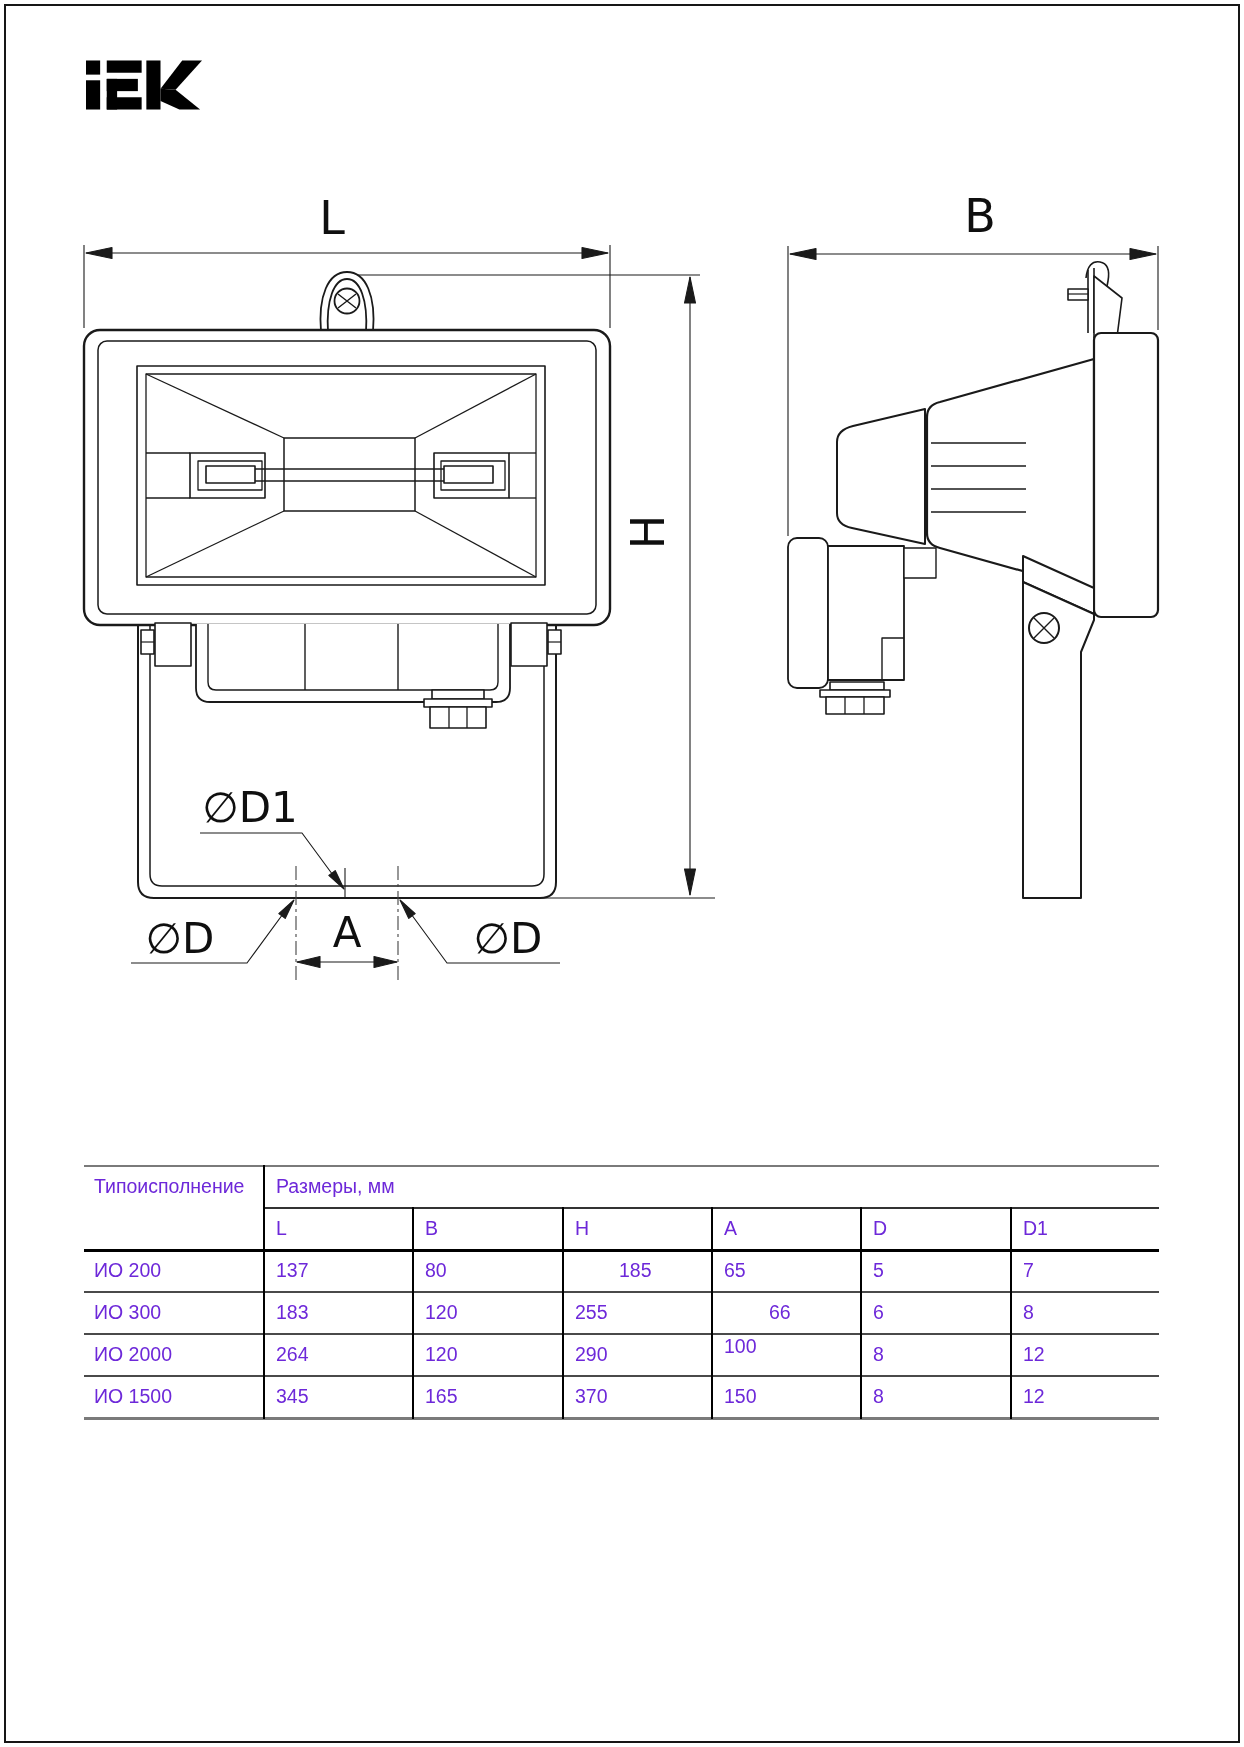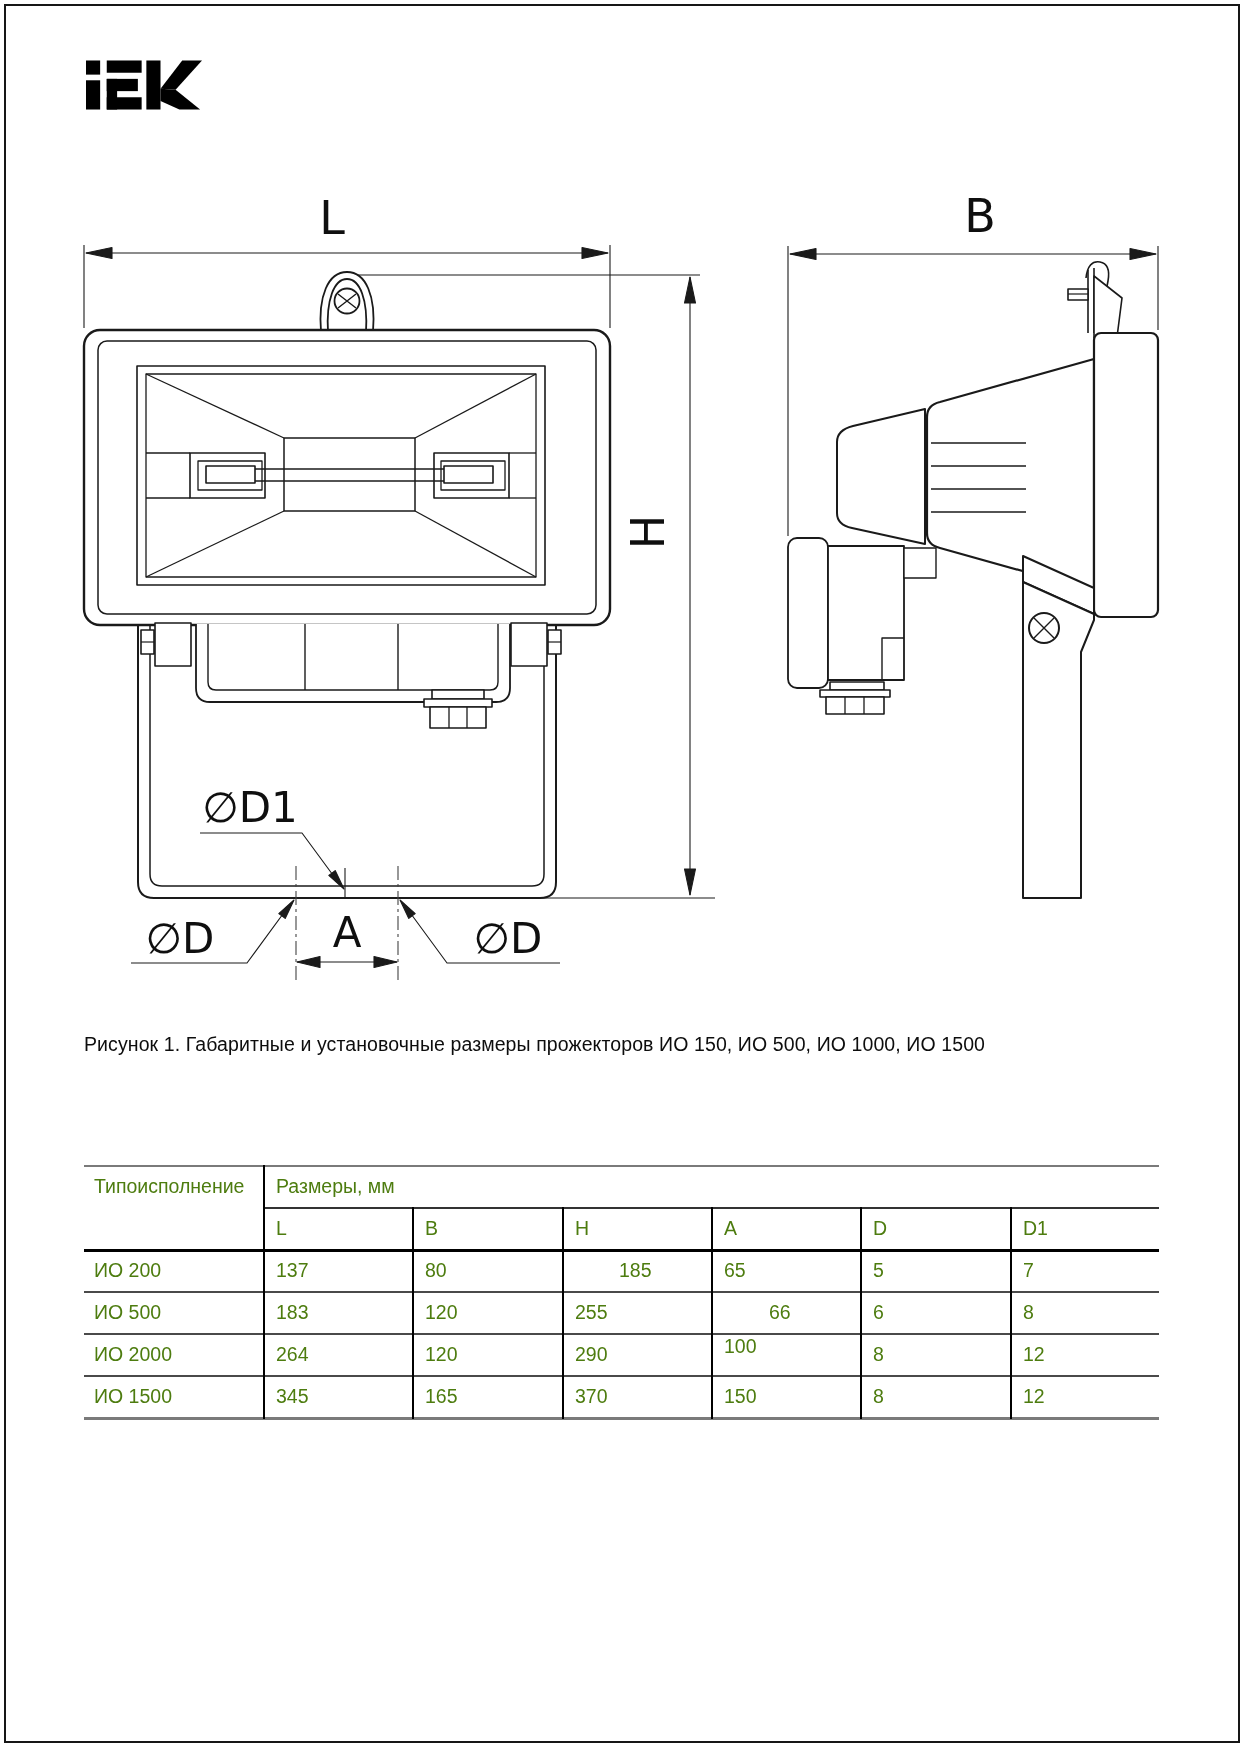--- a/index.html
+++ b/index.html
@@ -5,21 +5,21 @@
   html,body{margin:0;padding:0;background:#e8e8e8;}
   .page{position:relative;width:1244px;height:1747px;background:#ffffff;overflow:hidden;
         font-family:"Liberation Sans",sans-serif;color:#111;}
   .page-border{position:absolute;inset:4px;border:2px solid #161616;pointer-events:none;}
   .logo{position:absolute;left:86px;top:60px;width:116px;height:50px;}
   .drawing{position:absolute;left:0;top:0;}
   .caption{position:absolute;left:84px;top:1033px;width:1080px;font-size:19.5px;
            letter-spacing:.1px;color:#0d0d0d;}
   .dim-table{position:absolute;left:84px;top:1165px;width:1075px;height:254px;}
   .tl{position:absolute;background:#000;}
-  .cell{position:absolute;display:flex;align-items:center;font-size:19.5px;color:#4d7c0f;
+  .cell{position:absolute;display:flex;align-items:center;font-size:19.5px;color:#6d28d9;
         white-space:nowrap;}
   svg text{font-family:"DejaVu Sans",sans-serif;fill:#0f0f0f;}
   .cad-big{font-size:46px;}
   .cad-med{font-size:42px;}
 </style>
 </head>
 <body>
 
 <div class="page">
   <div class="page-border"></div>
@@ -211,21 +211,20 @@
       <text class="cad-big" x="332" y="234" text-anchor="middle">L</text>
       <text class="cad-big" x="980" y="232" text-anchor="middle">B</text>
       <text class="cad-big" x="664" y="532" text-anchor="middle" transform="rotate(-90 664 532)">H</text>
       <text class="cad-med" x="347" y="947" text-anchor="middle">A</text>
       <text class="cad-med" x="250" y="822" text-anchor="middle">∅D1</text>
       <text class="cad-med" x="180" y="953" text-anchor="middle">∅D</text>
       <text class="cad-med" x="508" y="953" text-anchor="middle">∅D</text>
     </g>
   </svg>
 
-  <div class="caption">Рисунок 1. Габаритные и установочные размеры прожекторов ИО 150, ИО 500, ИО 1000, ИО 1500</div>
 
   <div class="dim-table">
 
     <div class="tl" style="left:0;top:0;width:1075px;height:2px;background:#7a7a7a;"></div>
     <div class="tl" style="left:179px;top:42px;width:896px;height:1.5px;background:#333;"></div>
     <div class="tl" style="left:0;top:84px;width:1075px;height:2.5px;background:#000;"></div>
     <div class="tl" style="left:0;top:126px;width:1075px;height:2px;background:#4a4a4a;"></div>
     <div class="tl" style="left:0;top:168px;width:1075px;height:2px;background:#4a4a4a;"></div>
     <div class="tl" style="left:0;top:210px;width:1075px;height:2px;background:#4a4a4a;"></div>
     <div class="tl" style="left:0;top:252px;width:1075px;height:2.5px;background:#7a7a7a;"></div>
@@ -248,21 +247,21 @@
     <div class="cell" style="left:939px;top:42px;height:42px;">D1</div>
 
     <div class="cell" style="left:10px;top:84px;height:42px;">ИО 200</div>
     <div class="cell" style="left:192px;top:84px;height:42px;">137</div>
     <div class="cell" style="left:341px;top:84px;height:42px;">80</div>
     <div class="cell" style="left:491px;top:84px;height:42px;margin-left:44px;">185</div>
     <div class="cell" style="left:640px;top:84px;height:42px;">65</div>
     <div class="cell" style="left:789px;top:84px;height:42px;">5</div>
     <div class="cell" style="left:939px;top:84px;height:42px;">7</div>
 
-    <div class="cell" style="left:10px;top:126px;height:42px;">ИО 500</div>
+    <div class="cell" style="left:10px;top:126px;height:42px;">ИО 300</div>
     <div class="cell" style="left:192px;top:126px;height:42px;">183</div>
     <div class="cell" style="left:341px;top:126px;height:42px;">120</div>
     <div class="cell" style="left:491px;top:126px;height:42px;">255</div>
     <div class="cell" style="left:640px;top:126px;height:42px;margin-left:45px;">66</div>
     <div class="cell" style="left:789px;top:126px;height:42px;">6</div>
     <div class="cell" style="left:939px;top:126px;height:42px;">8</div>
 
     <div class="cell" style="left:10px;top:168px;height:42px;">ИО 2000</div>
     <div class="cell" style="left:192px;top:168px;height:42px;">264</div>
     <div class="cell" style="left:341px;top:168px;height:42px;">120</div>

